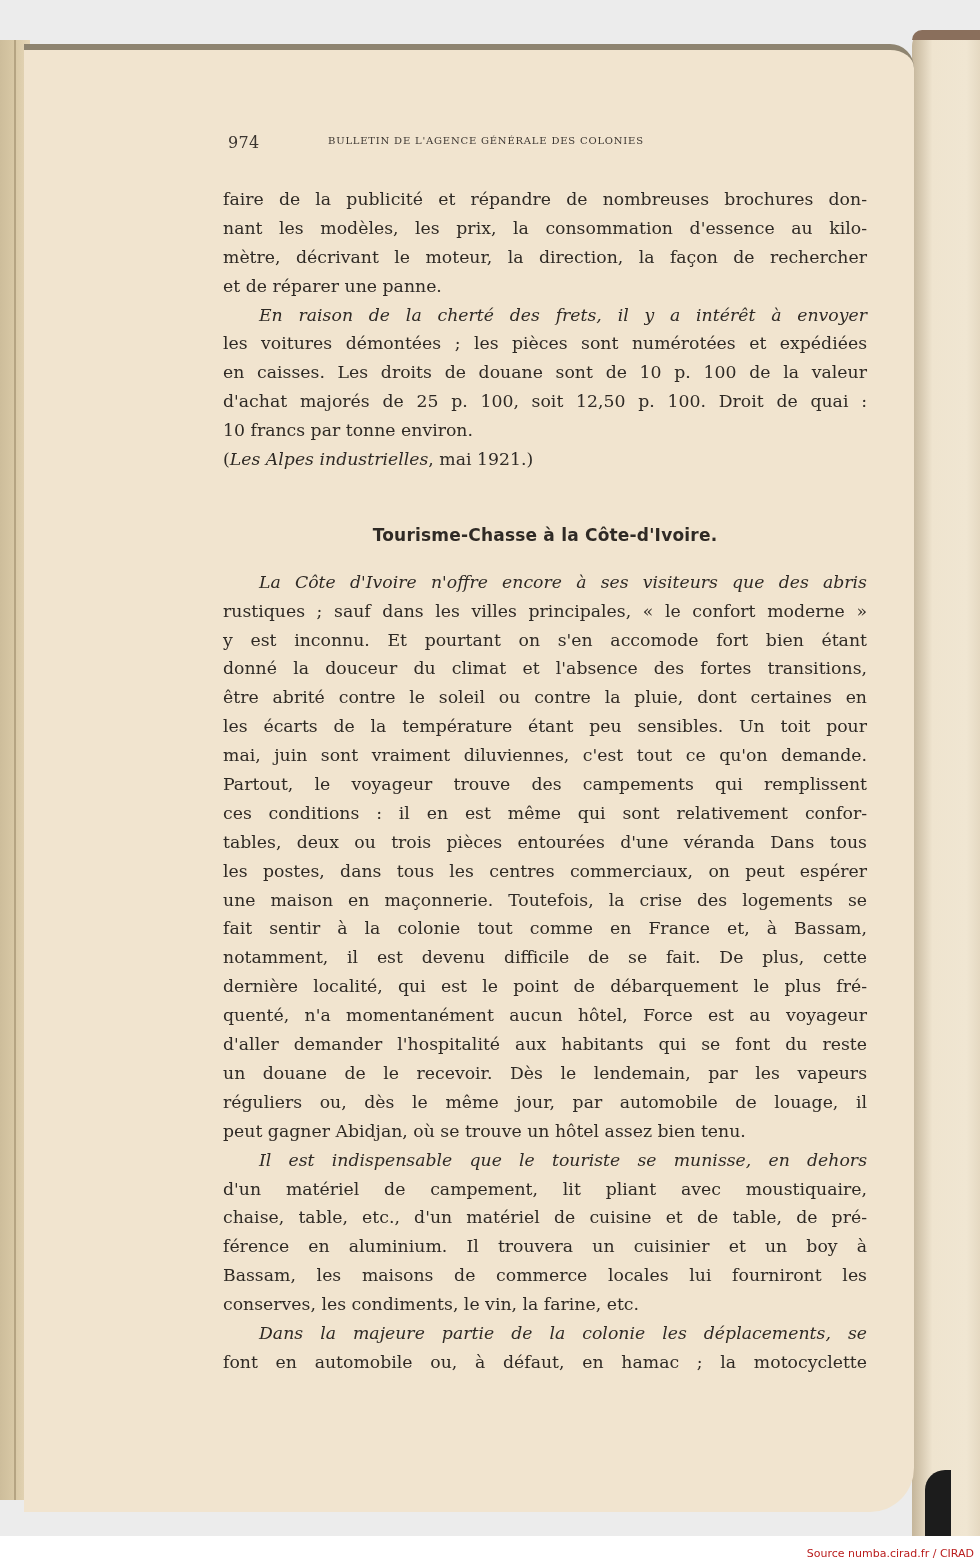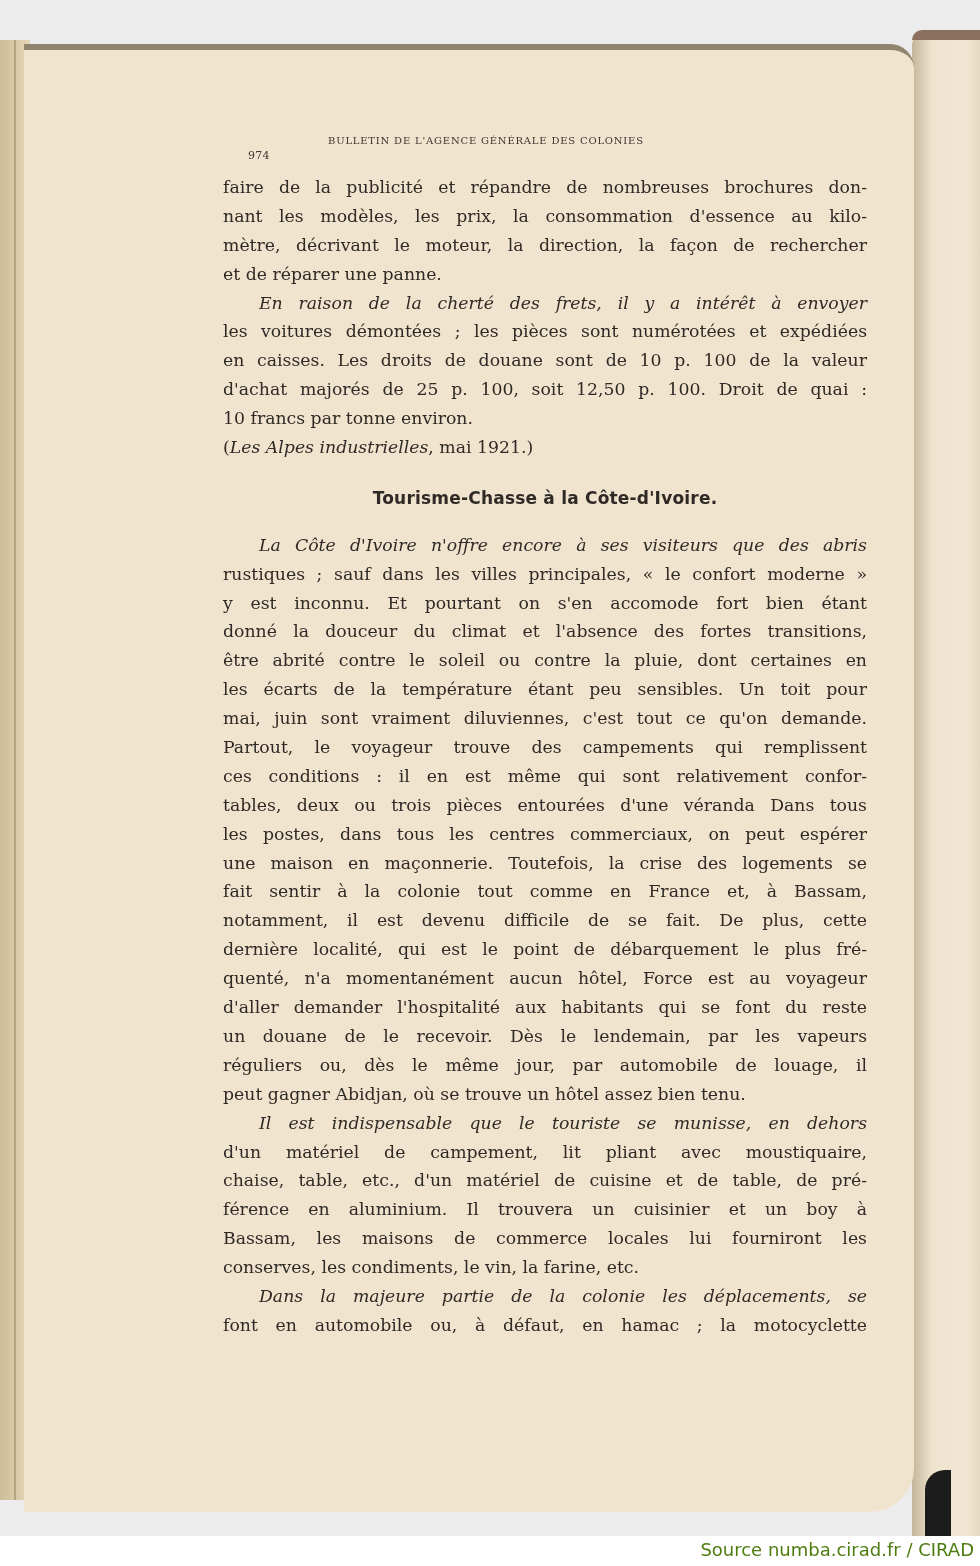--- a/index.html
+++ b/index.html
@@ -37,44 +37,44 @@
       background: #8a6f5c; border-top-left-radius: 12px;
     }
     .dark-cover {
       position: absolute; left: 925px; top: 1470px; width: 26px; height: 66px;
       background: #1c1c1c; border-top-left-radius: 20px;
     }
     .running-head {
       position: absolute; top: 133px; left: 228px; width: 560px;
       font-size: 13px; color: #3b3530; letter-spacing: 0.3px;
     }
-    .running-head .pnum { position: absolute; left: 0; top: 16px; font-size: 11px; margin-left: 20px; }
+    .running-head .pnum { position: absolute; left: 0; top: 0; font-size: 16px; }
     .running-head .title {
       position: absolute; left: 100px; top: 2px;
       font-variant: small-caps; font-size: 10px; letter-spacing: 0.8px;
       text-transform: uppercase;
     }
     .text {
-      position: absolute; left: 223px; top: 173px; width: 644px;
+      position: absolute; left: 223px; top: 185px; width: 644px;
       color: #2f2a25; font-size: 17.3px; line-height: 28.9px;
       text-align: justify;
     }
     .line { display: block; text-align: justify; text-align-last: justify; white-space: nowrap; height: 28.9px; }
     .line.last { text-align-last: left; }
     .line.indent { padding-left: 36px; font-style: italic; }
     .citation { display: block; text-align: left; padding-right: 10px; height: 28.9px; }
     .citation i { font-style: italic; }
     .heading {
       display: block; text-align: center; font-weight: bold; font-family: "DejaVu Sans", sans-serif;
-      font-size: 17px; height: 28.9px; margin-top: 22px; margin-bottom: 18px;
+      font-size: 17px; height: 28.9px; margin-top: 47px; margin-bottom: 18px;
       letter-spacing: 0.2px;
     }
     .source {
       position: absolute; right: 6px; bottom: 6px; font-family: "DejaVu Sans", sans-serif;
-      font-size: 18px; color: #4d7c0f;
+      font-size: 11px; color: #b91c1c;
     }
   </style>
 </head>
 <body>
 
 <div class="scan"></div>
 <div class="binding-left"></div>
 <div class="page-right-edge"></div>
 <div class="dark-cover"></div>
 

